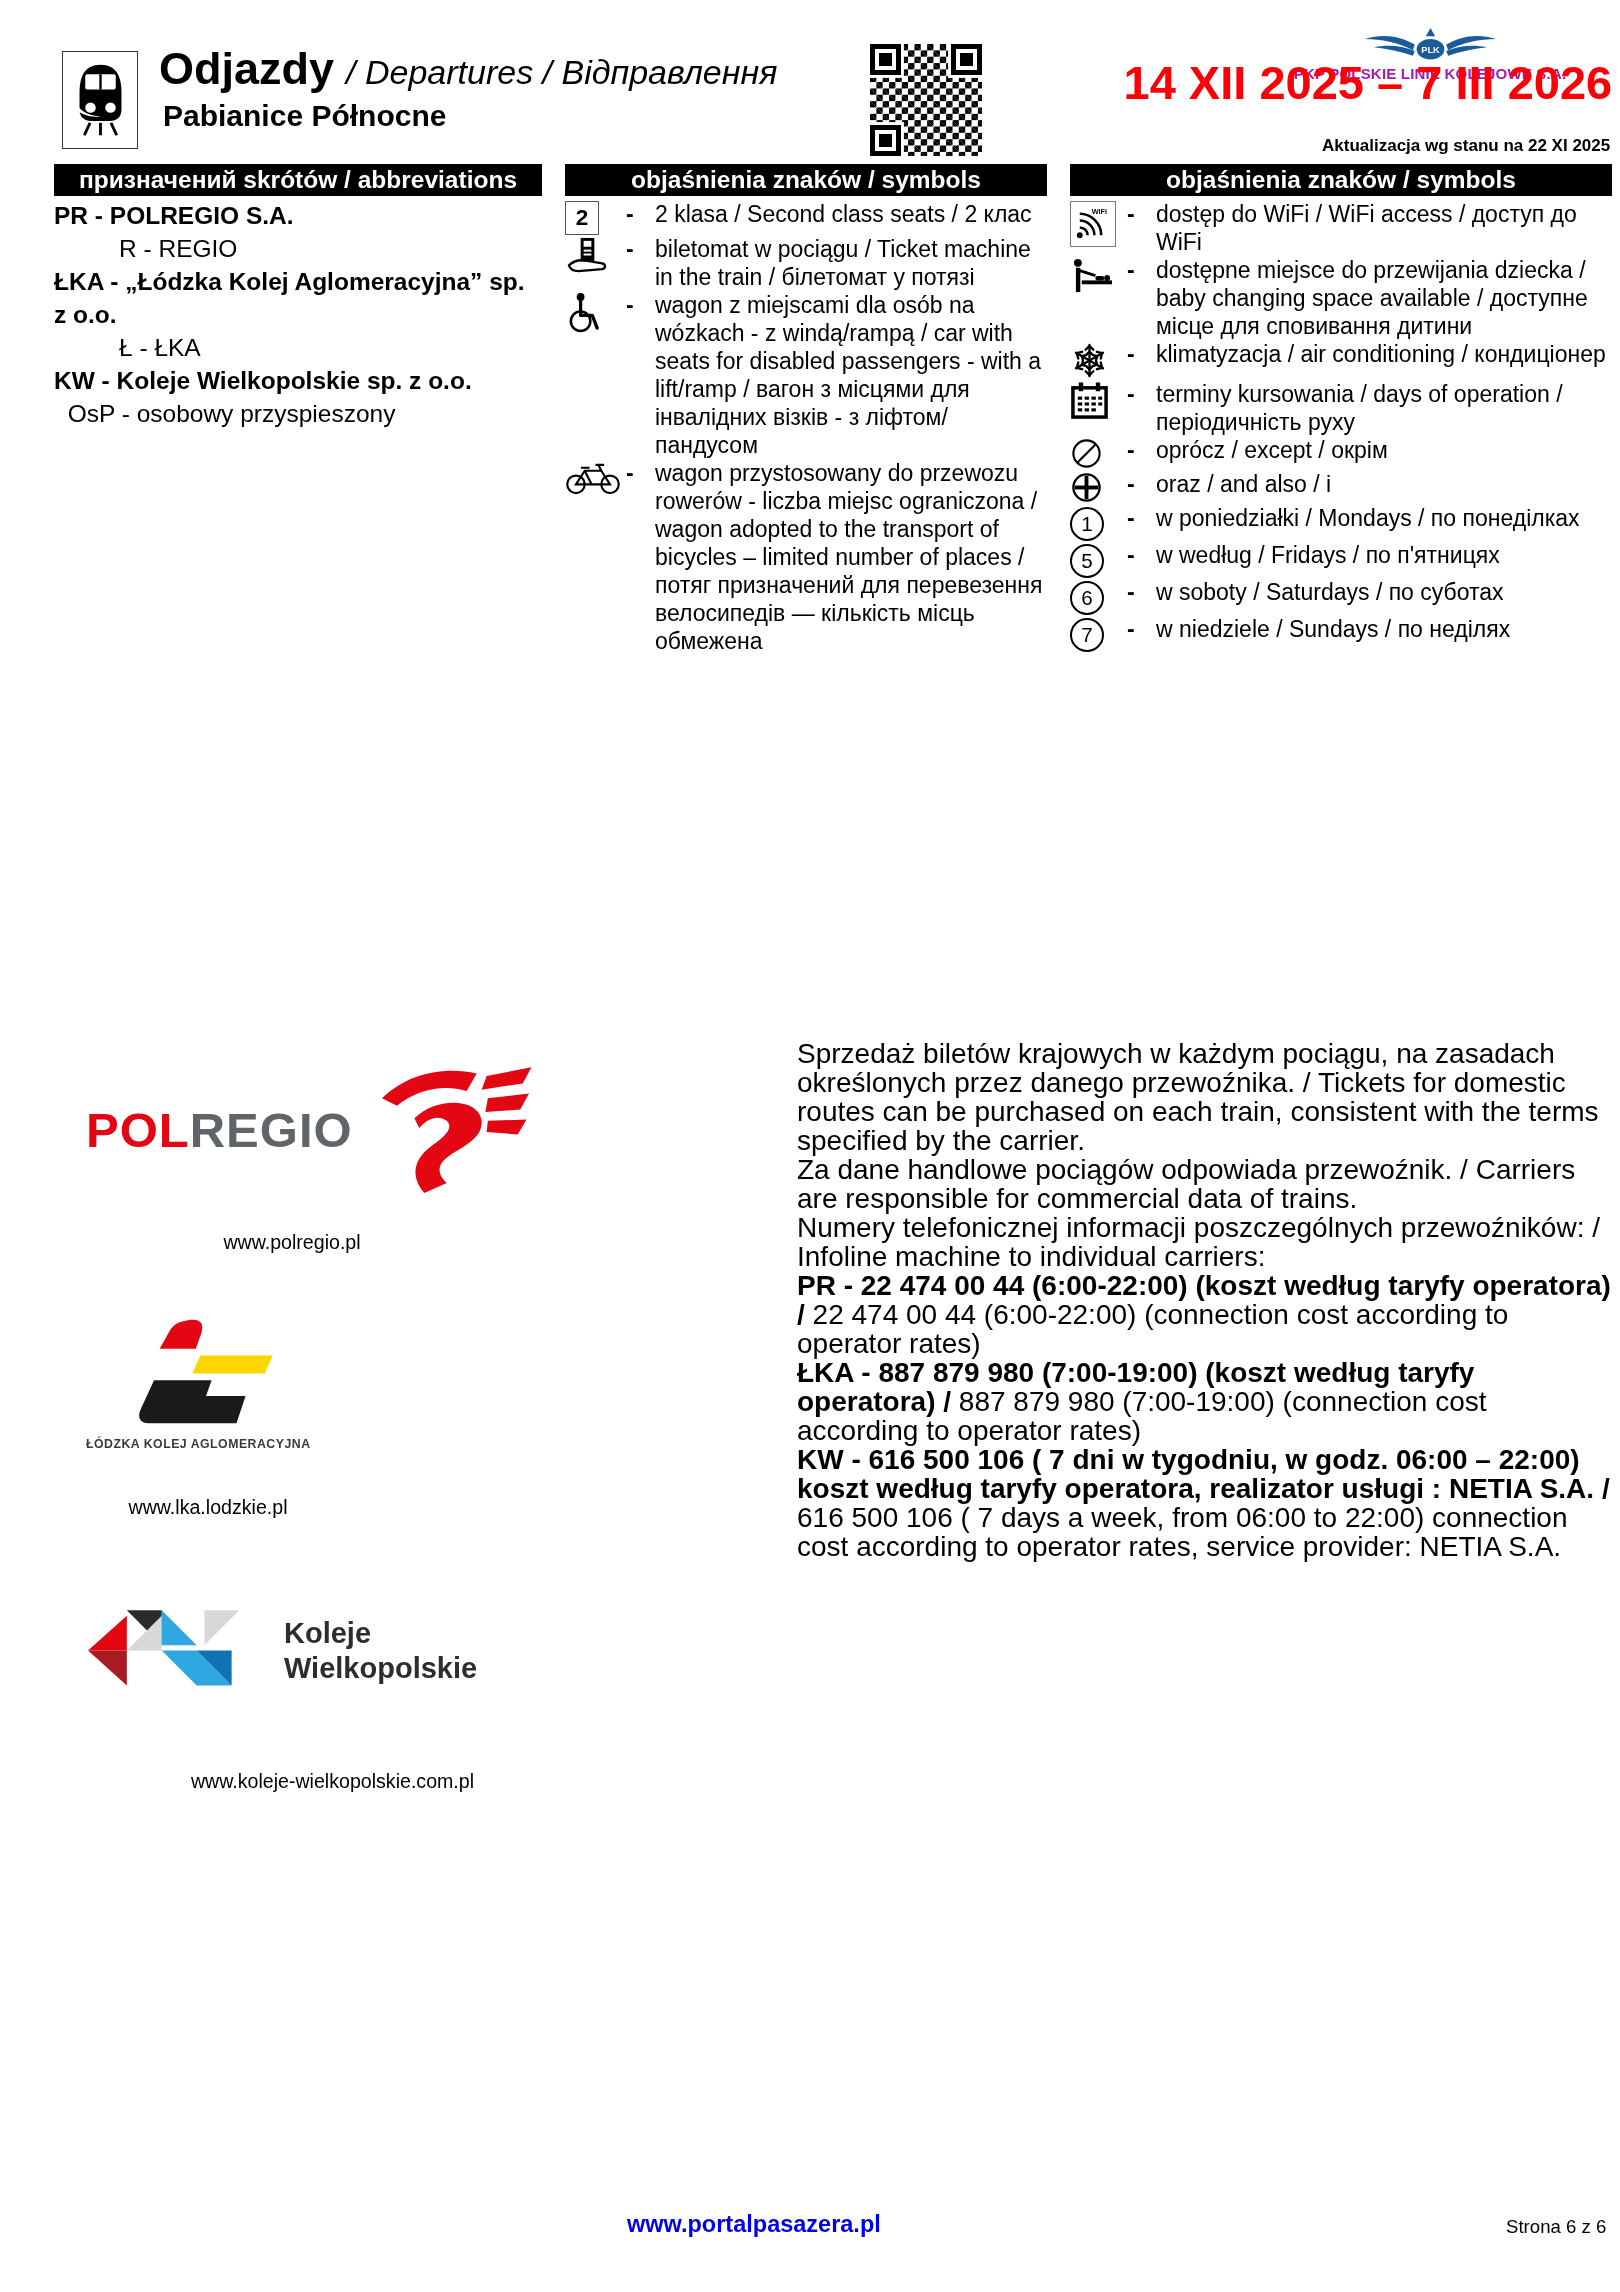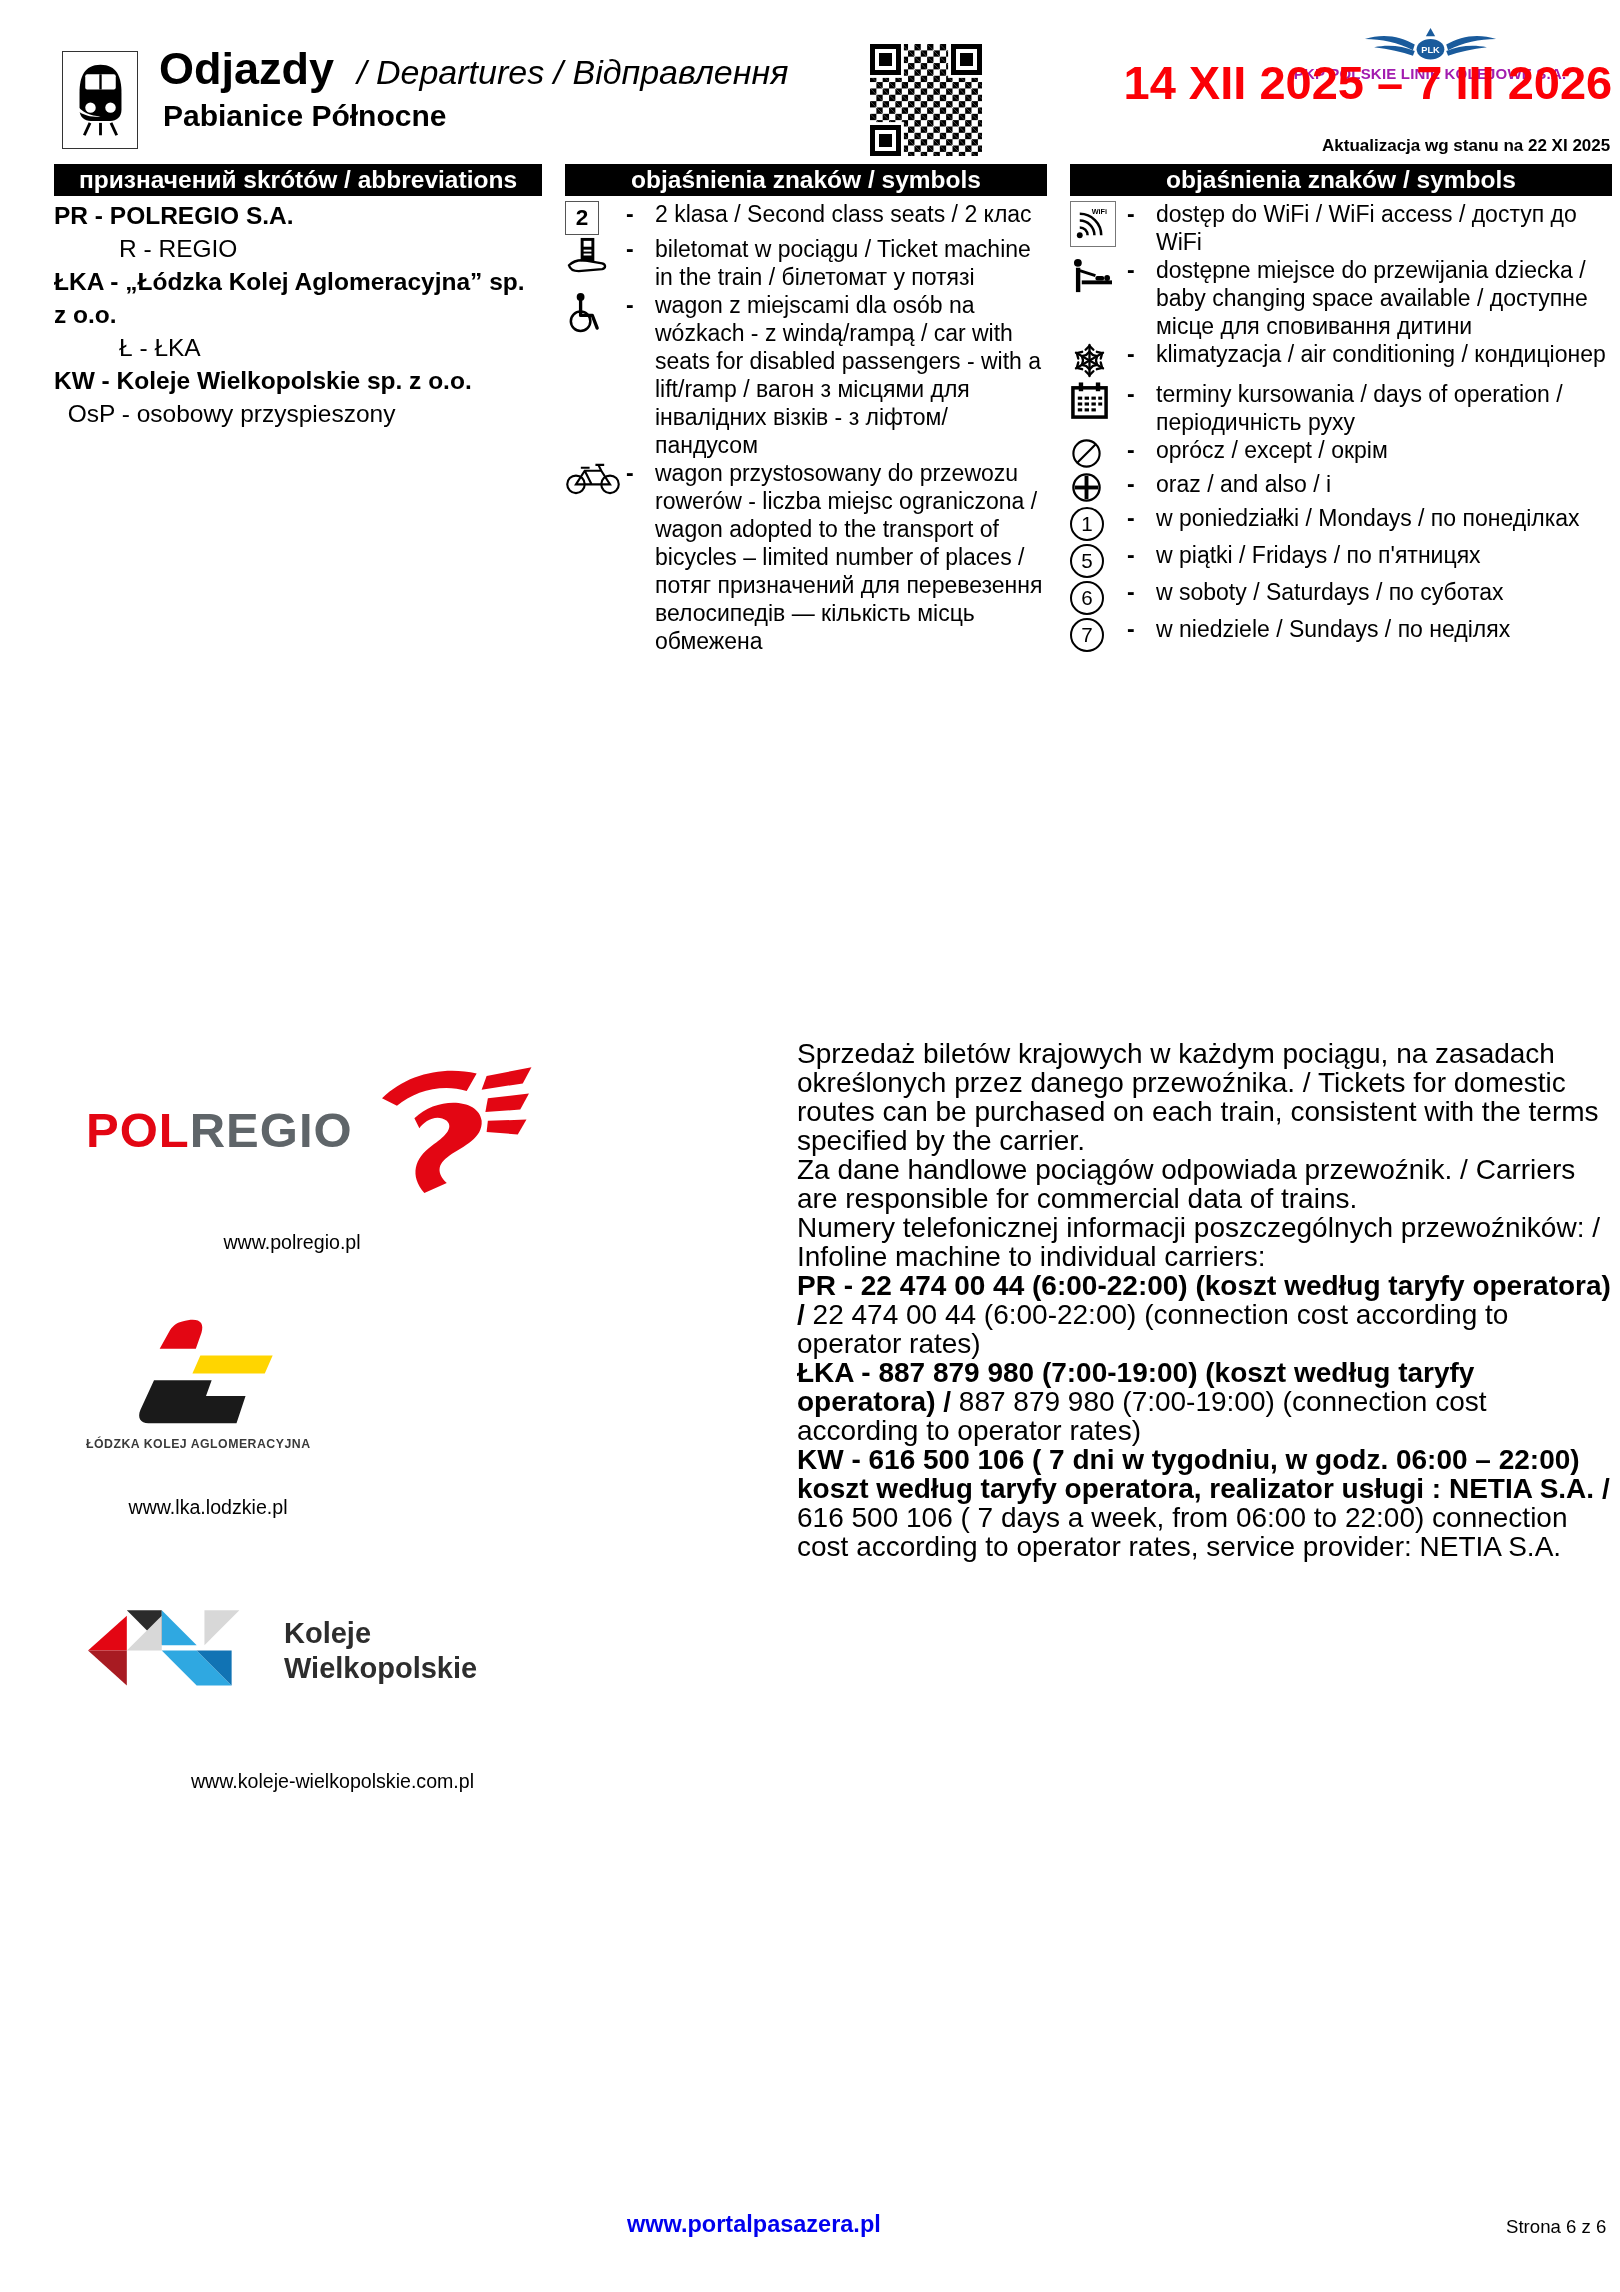--- a/index.html
+++ b/index.html
@@ -3,21 +3,21 @@
 <meta charset="utf-8">
 <style>
   html,body{margin:0;padding:0;background:#888;}
   .page{position:relative;width:1620px;height:2293px;background:#fff;margin:0 auto;
         font-family:"Liberation Sans", sans-serif;color:#000;overflow:hidden;}
   .abs{position:absolute;}
 
   
   .train-box{left:62px;top:51px;width:74px;height:96px;border:1.5px solid #333;
              display:flex;align-items:center;justify-content:center;}
-  .title-row{left:159px;top:43px;display:flex;align-items:baseline;gap:23px;white-space:nowrap;}
+  .title-row{left:159px;top:43px;display:flex;align-items:baseline;gap:12px;white-space:nowrap;}
   .t-main{font-size:45px;font-weight:bold;}
   .t-sub{font-size:34px;font-style:italic;}
   .station{left:163px;top:99px;font-size:30px;font-weight:bold;}
   .qr{left:870px;top:44px;width:112px;height:112px;
       background-image:
         linear-gradient(45deg,#000 25%,transparent 25%,transparent 75%,#000 75%),
         linear-gradient(45deg,#000 25%,transparent 25%,transparent 75%,#000 75%);
       background-size:12.7px 12.7px;background-position:0 0,6.4px 6.4px;}
   .finder{position:absolute;width:31px;height:31px;background:#fff;border:5.9px solid #000;
           box-sizing:border-box;box-shadow:0 0 0 2.9px #fff;}
@@ -308,21 +308,21 @@
         </span>
         <span class="sdash">-</span>
         <span class="stext">w poniedziałki / Mondays / по понеділках</span>
       </div>
 
       <div class="srow">
         <span class="sicon">
           <span class="circ">5</span>
         </span>
         <span class="sdash">-</span>
-        <span class="stext">w piątki / Fridays / по п'ятницях</span>
+        <span class="stext">w według / Fridays / по п'ятницях</span>
       </div>
 
       <div class="srow">
         <span class="sicon">
           <span class="circ">6</span>
         </span>
         <span class="sdash">-</span>
         <span class="stext">w soboty / Saturdays / по суботах</span>
       </div>
 

